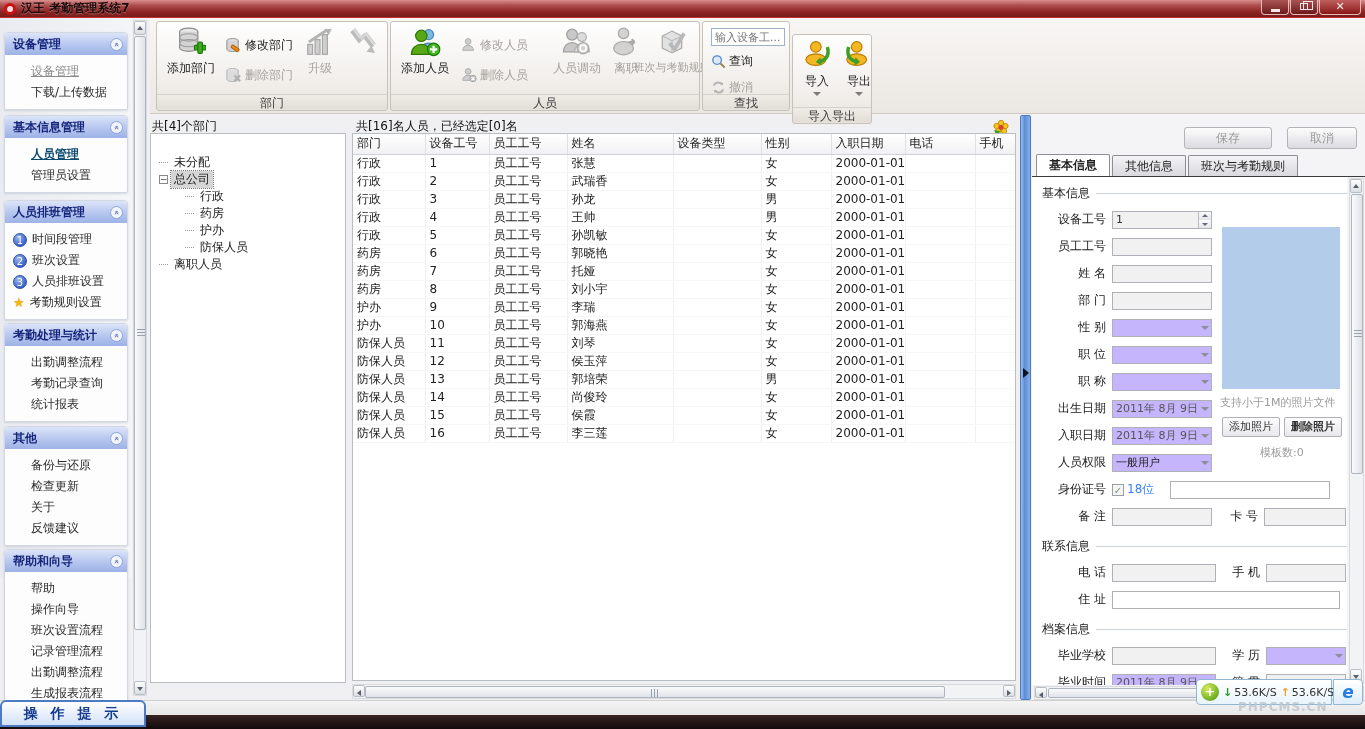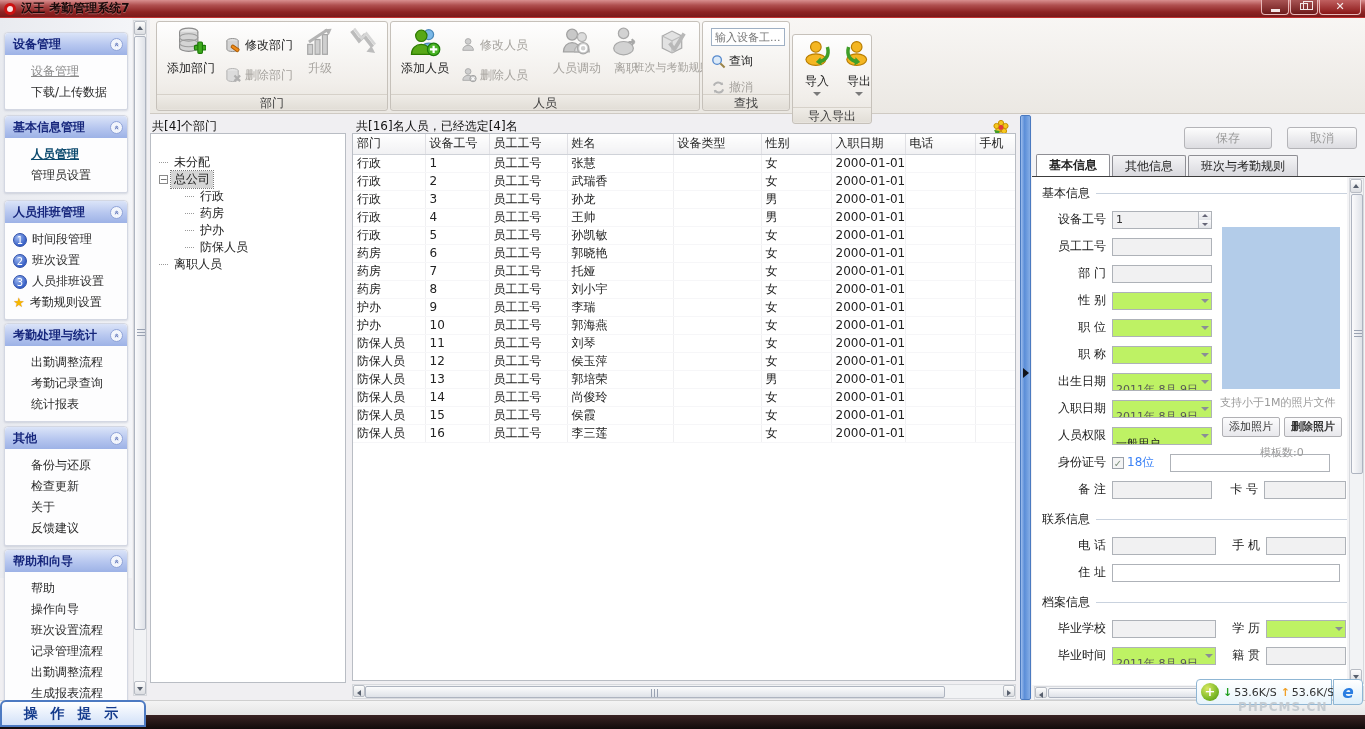--- a/index.html
+++ b/index.html
@@ -109,22 +109,22 @@
     background:linear-gradient(#f4f4f6,#d9d9de); line-height:20px; font-size:12px; color:#222; border-radius:2px 2px 0 0; }
   .tab.active { background:#fff; font-weight:bold; position:relative; top:-1px; height:23px; }
   #tab-sep { position:absolute; left:0; top:62px; width:333px; height:1px; background:#3c3c3c; }
   #form { position:absolute; left:0; top:63px; width:315px; height:508px; background:#fff; overflow:hidden; padding:4px 0 0 8px; }
   .grp-title { display:flex; align-items:center; margin:4px 0 4px 2px; color:#1a1a1a; }
   .grp-title .line { flex:1; height:1px; background:#c9d2de; margin-left:6px; }
   .frow { display:flex; align-items:center; height:27px; }
   .flab { width:66px; text-align:right; margin-right:6px; white-space:nowrap; color:#1a1a1a; flex:none; }
   .inp { height:18px; border:1px solid #aeb2b8; background:#f1f1f2; flex:none; }
   .inp.white { background:#fff; }
-  .combo { position:relative; height:18px; border:1px solid #aeb2b8; background:#bef264; flex:none;
-    font-size:11px; color:#555; line-height:16px; padding:8px 16px 0 3px; white-space:nowrap; overflow:hidden; }
+  .combo { position:relative; height:18px; border:1px solid #aeb2b8; background:#c4b5fd; flex:none;
+    font-size:11px; color:#555; line-height:16px; padding:0 16px 0 3px; white-space:nowrap; overflow:hidden; }
   .combo .da { position:absolute; right:2px; top:6px; width:0; height:0;
     border-left:4px solid transparent; border-right:4px solid transparent; border-top:4px solid #8a8e96; }
   .spin { position:relative; width:100px; height:18px; border:1px solid #aeb2b8; background:#f1f1f2; line-height:16px; padding-left:3px; font-size:11px; color:#333; }
   .spin .btns { position:absolute; right:0; top:0; width:13px; height:16px; border-left:1px solid #b8bcc2; }
   .spin .btns div { height:8px; background:linear-gradient(#fbfbfc,#e3e5e9); position:relative; }
   .spin .u:before, .spin .d:before { content:""; position:absolute; left:3px; }
   .spin .u:before { top:2px; border-left:3px solid transparent; border-right:3px solid transparent; border-bottom:3px solid #667; }
   .spin .d:before { top:3px; border-left:3px solid transparent; border-right:3px solid transparent; border-top:3px solid #667; }
   .chk { width:12px; height:12px; border:1px solid #9aa0a8; background:#f4f4f4; color:#7a8e7a; font-size:10px; line-height:11px; text-align:center; margin-right:3px; flex:none; }
   #photo { position:absolute; left:190px; top:50px; width:118px; height:162px; background:#b3cce9; }
@@ -481,21 +481,21 @@
     <div class="tree-row" style="padding-left: 34px;">
       <span class="tree-dash"></span>
       <span class="tree-lab">防保人员</span>
     </div>
     <div class="tree-row" style="padding-left: 8px;">
       <span class="tree-dash"></span>
       <span class="tree-lab">离职人员</span>
     </div>
   </div>
 
-<div id="ppl-status">共[16]名人员，已经选定[4]名</div>
+<div id="ppl-status">共[16]名人员，已经选定[0]名</div>
 <svg id="flower" viewBox="0 0 18 18">
   <circle cx="9" cy="5" r="2.6" fill="#f6c81e" stroke="#c89000"></circle>
   <circle cx="13.5" cy="8" r="2.6" fill="#f6c81e" stroke="#c89000"></circle>
   <circle cx="12" cy="13" r="2.6" fill="#f6c81e" stroke="#c89000"></circle>
   <circle cx="6" cy="13" r="2.6" fill="#f6c81e" stroke="#c89000"></circle>
   <circle cx="4.5" cy="8" r="2.6" fill="#f6c81e" stroke="#c89000"></circle>
   <circle cx="9" cy="9.5" r="2.4" fill="#e23b3b"></circle>
   <path d="M2 12l6 1-3 5z" fill="#3f9e28"></path>
 </svg>
 <div id="table-box">
@@ -733,20 +733,24 @@
             <div class="u"></div>
             <div class="d"></div>
           </div>
       </div>
       </div>
     <div class="frow">
         <span class="flab">员工工号</span>
         <div class="inp" style="width:100px"></div>
       </div>
     <div class="frow">
+        <span class="flab">姓 名</span>
+        <div class="inp" style="width:100px"></div>
+      </div>
+    <div class="frow">
         <span class="flab">部 门</span>
         <div class="inp" style="width:100px"></div>
       </div>
     <div class="frow">
         <span class="flab">性 别</span>
         <div class="combo" style="width:100px">
           <span class="da"></span>
         </div>
       </div>
     <div class="frow">

